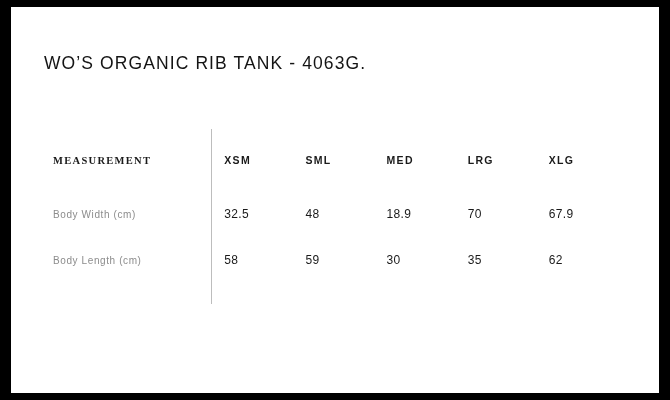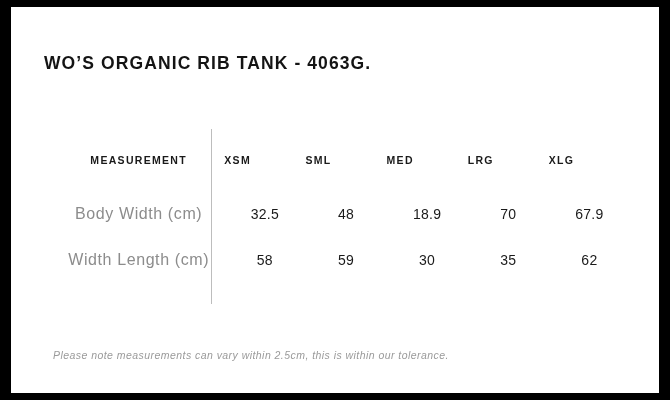--- a/index.html
+++ b/index.html
@@ -20,21 +20,21 @@
     width: 648px;
     height: 386px;
     background: #ffffff;
     box-sizing: border-box;
   }
   .title {
     position: absolute;
     left: 33px;
     top: 46px;
     font-size: 17.5px;
-    font-weight: bold;
+    font-weight: normal;
     letter-spacing: 1.1px;
     color: #141414;
     white-space: nowrap;
   }
   .table-wrap {
     position: absolute;
     left: 33px;
     top: 122px;
     width: 586px;
   }
@@ -59,37 +59,37 @@
   .hdr-row th {
     height: 62px;
     vertical-align: middle;
     font-size: 10.5px;
     font-weight: bold;
     letter-spacing: 1.3px;
     color: #1a1a1a;
     text-align: left;
   }
   .hdr-row th.measure-col {
-    text-align: center;
+    text-align: left;
     padding-left: 9px;
+    font-family: Liberation Serif, serif;
   }
   .data-row td {
     height: 46px;
     vertical-align: middle;
-    font-size: 14px;
+    font-size: 12px;
     color: #1a1a1a;
-    text-align: center;
     letter-spacing: 0.3px;
   }
   .data-row td.measure-col {
-    text-align: center;
+    text-align: left;
     padding-left: 9px;
     color: #8c8c8c;
     letter-spacing: 0.6px;
-    font-size: 16px;
+    font-size: 10px;
   }
   .col-measure { width: 180px; }
   .col-size { width: 81px; }
   .note {
     position: absolute;
     left: 42px;
     top: 342px;
     font-size: 10.5px;
     font-style: italic;
     color: #9a9a9a;
@@ -129,26 +129,25 @@
       <tbody>
         <tr class="data-row">
           <td class="measure-col">Body Width (cm)</td>
           <td>32.5</td>
           <td>48</td>
           <td>18.9</td>
           <td>70</td>
           <td>67.9</td>
         </tr>
         <tr class="data-row">
-          <td class="measure-col">Width Length (cm)</td>
+          <td class="measure-col">Body Length (cm)</td>
           <td>58</td>
           <td>59</td>
           <td>30</td>
           <td>35</td>
           <td>62</td>
         </tr>
       </tbody>
     </table>
   </div>
 
-  <div class="note">Please note measurements can vary within 2.5cm, this is within our tolerance.</div>
 
 </div>
 
 </body></html>

